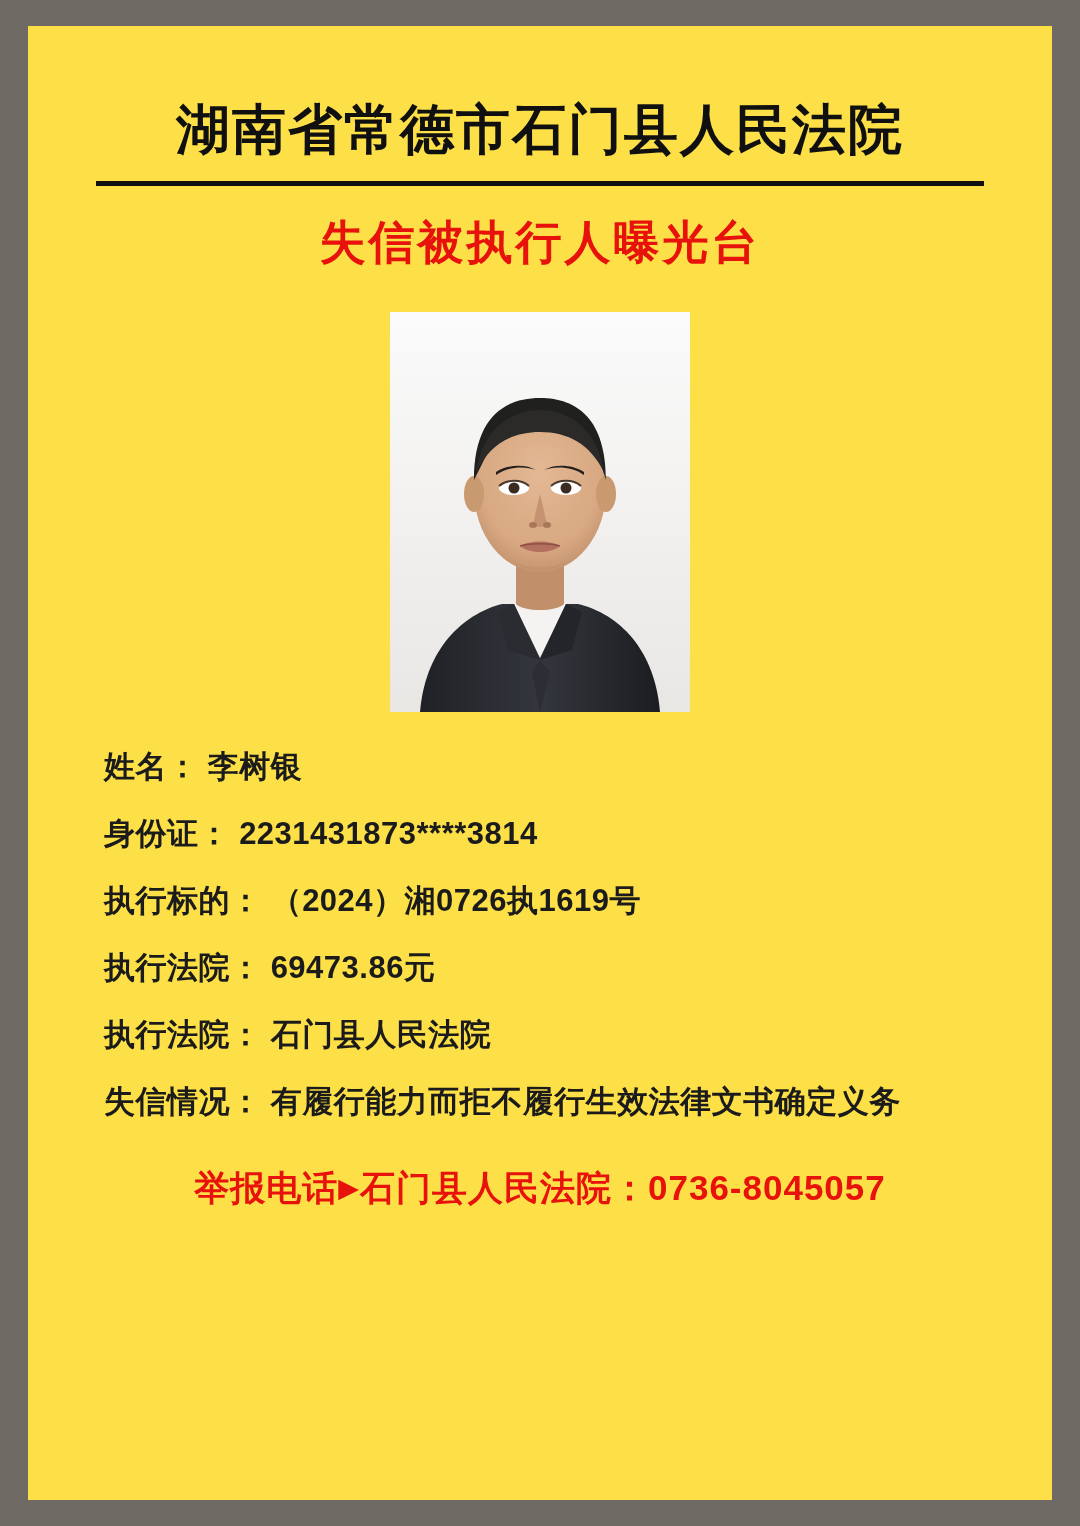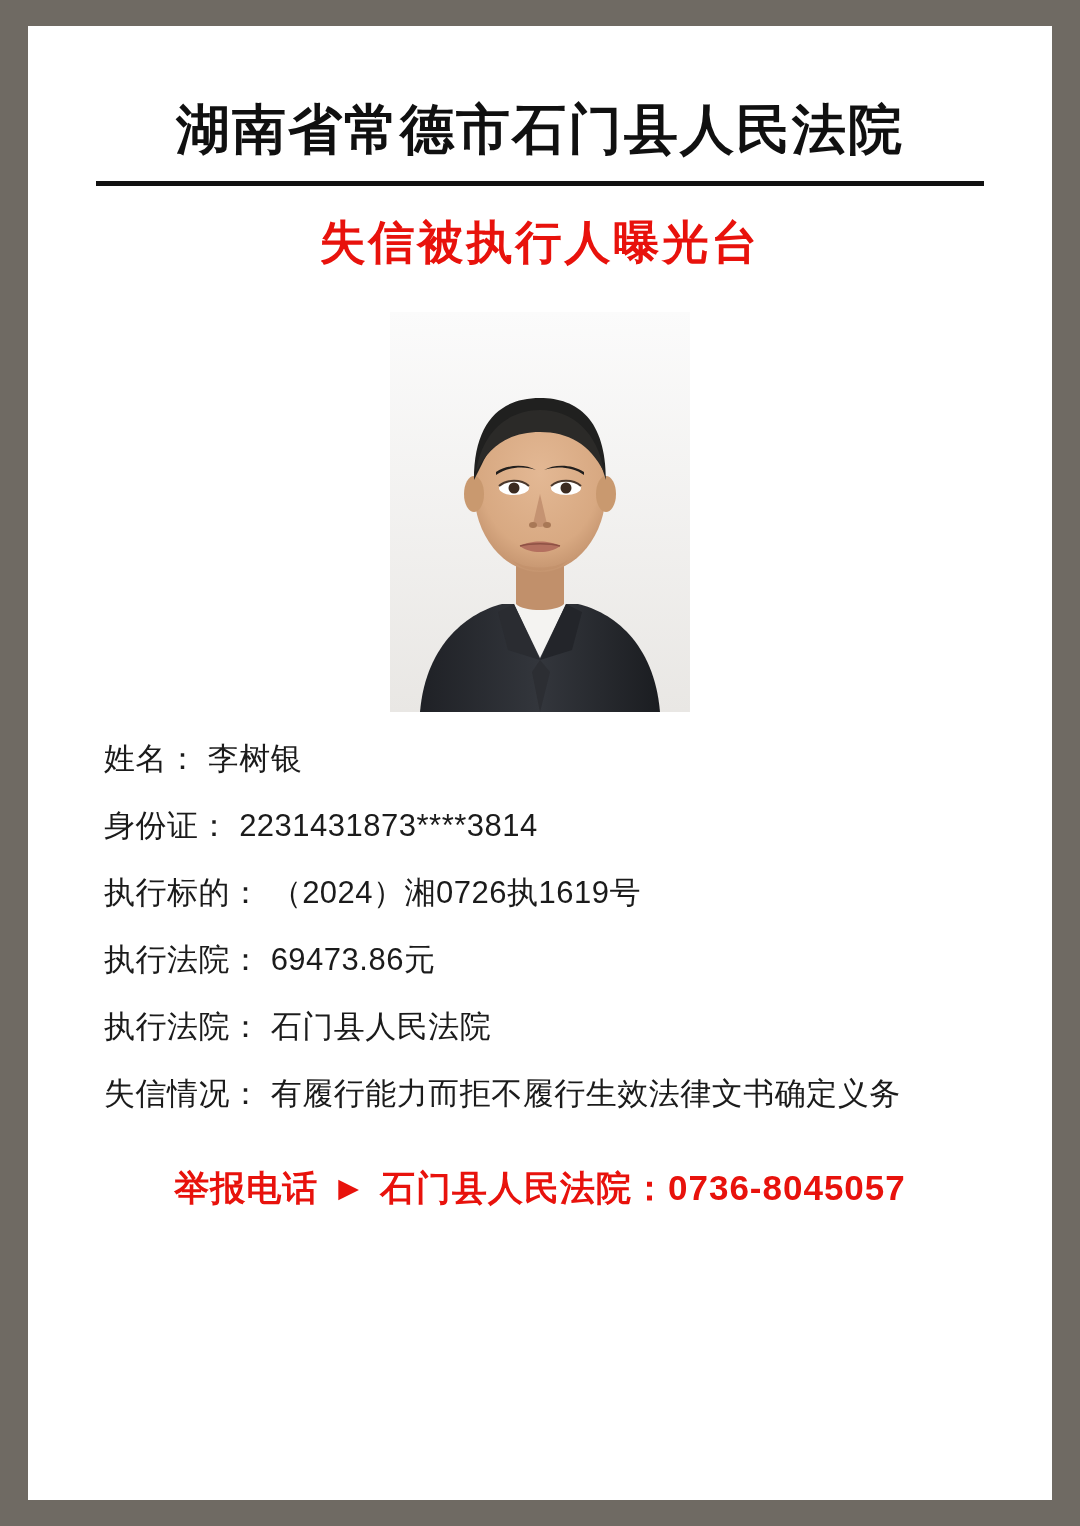--- a/index.html
+++ b/index.html
@@ -15,21 +15,21 @@
     box-sizing: border-box;
     font-family: "Liberation Sans", "DejaVu Sans", sans-serif;
     overflow: hidden;
   }
   .inner-frame {
     position: absolute;
     left: 28px;
     top: 26px;
     right: 28px;
     bottom: 26px;
-    background: #ffffff;
+    background: #fde047;
     box-sizing: border-box;
     display: flex;
     flex-direction: column;
     align-items: center;
   }
   .court-title {
     margin-top: 74px;
     font-size: 54px;
     font-weight: bold;
     letter-spacing: 2px;
@@ -56,45 +56,46 @@
     width: 300px;
     height: 400px;
     background: #ffffff;
     position: relative;
     overflow: hidden;
   }
   .photo-svg { display: block; width: 100%; height: 100%; }
 
   .details {
     width: 888px;
-    margin-top: 26px;
+    margin-top: 34px;
     padding-left: 8px;
     box-sizing: border-box;
+    font-weight: bold;
   }
   .detail-row {
     font-size: 31px;
     color: #1b1b1b;
     line-height: 1.35;
     margin-bottom: 25px;
     white-space: nowrap;
     letter-spacing: 0.5px;
   }
   .detail-row .label { }
   .detail-row .value { }
 
   .hotline {
-    margin-top: 26px;
+    margin-top: 18px;
     font-size: 35px;
     font-weight: bold;
     color: #e8120c;
     letter-spacing: 1px;
     text-align: center;
     display: flex;
     align-items: center;
-    gap: 20px;
+    gap: 0;
   }
   .hotline .arrow { font-size: 27px; line-height: 1; }
 </style>
 </head>
 <body>
 
 <div id="poster">
   <div class="inner-frame">
 
     <div class="court-title">湖南省常德市石门县人民法院</div>

